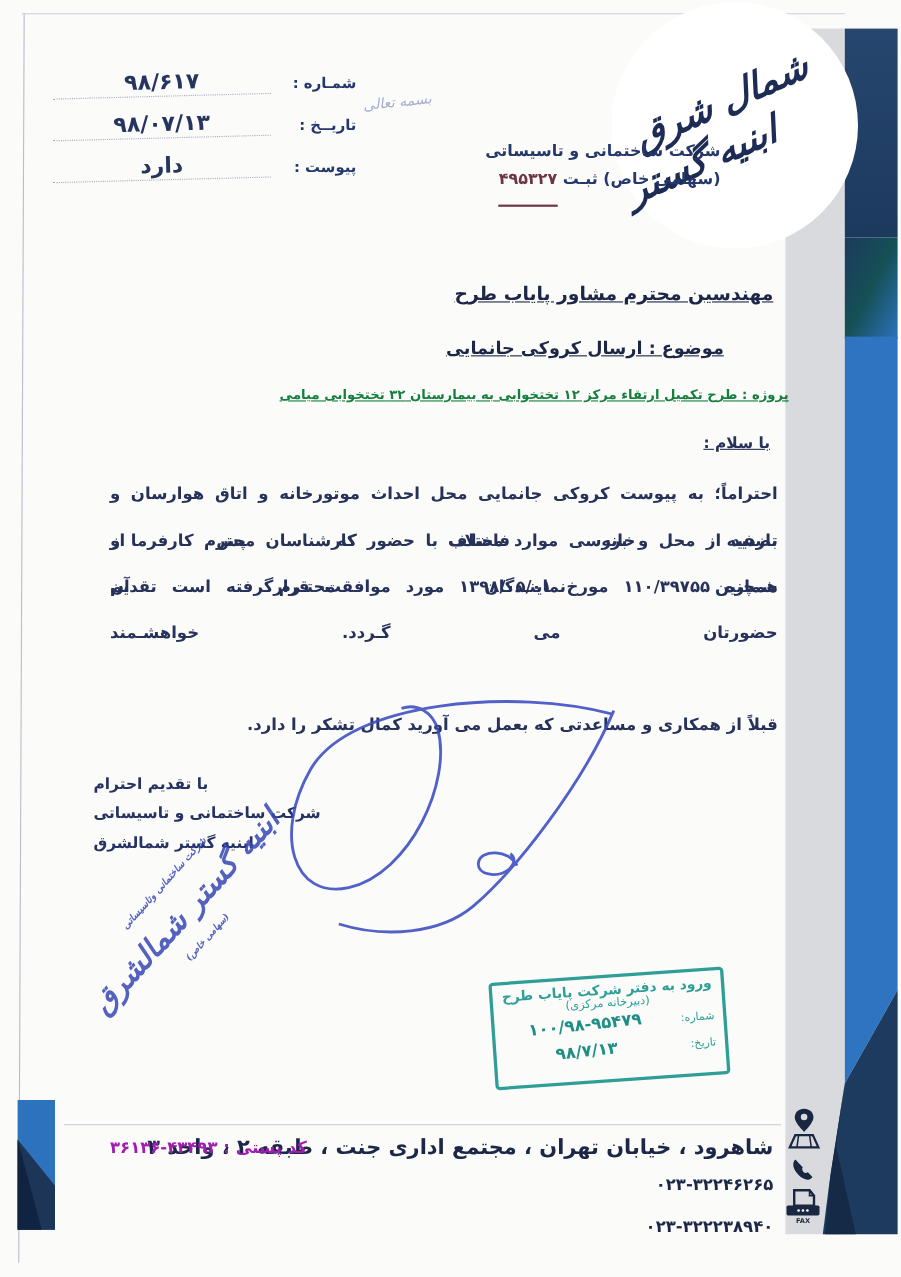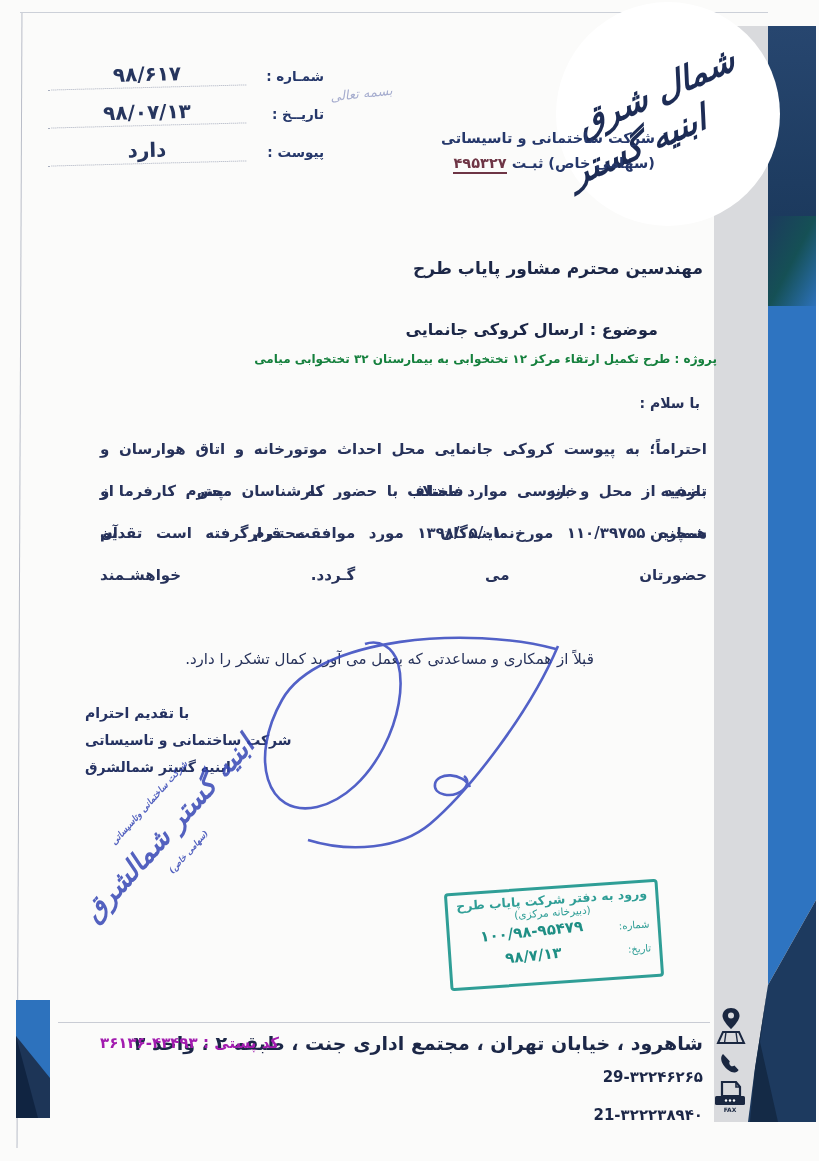--- a/index.html
+++ b/index.html
@@ -31,35 +31,35 @@
     transform:rotate(-1.5deg);padding-bottom:1px;direction:ltr;}
   .ref-label{width:78px;text-align:right;font-size:13.5px;font-weight:bold;color:#26386b;
     direction:rtl;padding-right:6px;padding-bottom:4px;}
 
   .bismillah{left:330px;top:86px;font-size:13px;font-style:italic;color:#8a93c0;opacity:.75;
     transform:rotate(-6deg);z-index:4;}
 
   .co-head{right:164px;top:130px;text-align:right;direction:rtl;z-index:4;color:#26386b;}
   .co-head .l1{font-size:14.5px;font-weight:bold;margin-bottom:9px;}
   .co-head .l2{font-size:14.5px;font-weight:bold;}
-  .co-head .reg-num{color:#6e3545;border-bottom:2px solid #6e3545;padding-bottom:1px;direction:ltr;unicode-bidi:isolate;}
-
-  
-  .rtl{direction:rtl;}
+  .co-head .reg-num{color:#6e3545;border-bottom:2px solid #6e3545;padding-bottom:15px;direction:ltr;unicode-bidi:isolate;}
+
+  
+  .rtl{direction:rtl;text-decoration:underline;}
   .recipient{right:116px;top:258px;font-size:17px;font-weight:bold;z-index:4;color:#1c2747;}
-  .subject{right:161px;top:307px;font-size:16px;font-weight:bold;z-index:4;color:#1c2747;margin-top:13px;}
+  .subject{right:161px;top:307px;font-size:16px;font-weight:bold;z-index:4;color:#1c2747;}
   .project{right:102px;top:352px;font-size:12px;font-weight:bold;z-index:4;color:#15803d;}
   .salutation{right:119px;top:395px;font-size:14px;font-weight:bold;z-index:4;color:#27325a;}
 
   .body-par{right:112px;left:60px;top:428px;z-index:4;direction:rtl;}
   .bline{font-size:15px;font-weight:bold;color:#27325a;line-height:42px;height:42px;
     text-align:justify;text-align-last:justify;white-space:normal;margin-left:40px;}
   .bline.short{text-align-last:right;}
-  .closing{right:112px;left:72px;top:638px;z-index:4;direction:rtl;text-align:center;
-    font-size:15px;font-weight:normal;color:#27325a;line-height:42px;}
+  .closing{right:112px;left:72px;top:638px;z-index:4;direction:rtl;text-align:right;
+    font-size:15px;font-weight:bold;color:#27325a;line-height:42px;}
 
   
   .sig-block{left:85px;top:700px;width:210px;text-align:left;direction:rtl;z-index:4;}
   .sig-block div{font-size:14px;font-weight:bold;color:#253262;line-height:27px;}
 
   .ink-svg{left:0;top:0;width:819px;height:1161px;z-index:5;pointer-events:none;}
   .ink-svg text{font-family:"DejaVu Serif","Liberation Serif",serif;font-style:italic;font-weight:bold;}
 
   
   .rstamp{left:447px;top:886px;width:214px;height:98px;z-index:4;
@@ -194,22 +194,22 @@
     <span class="sval">۹۸/۷/۱۳</span>
   </div>
 </div>
 
 <div class="abs foot-divider"></div>
 <div class="abs foot-address">شاهرود ، خیابان تهران ، مجتمع اداری جنت ، طبقه ۲ ، واحد ۳</div>
 <div class="abs foot-postal">
   <span>کد پستی :</span>
   <span class="ltr">۳۶۱۳۶-۴۳۴۹۳</span>
 </div>
-<div class="abs foot-phone ltr">29-۳۲۲۴۶۲۶۵</div>
-<div class="abs foot-fax ltr">21-۳۲۲۲۳۸۹۴۰</div>
+<div class="abs foot-phone ltr">۰۲۳-۳۲۲۴۶۲۶۵</div>
+<div class="abs foot-fax ltr">۰۲۳-۳۲۲۲۳۸۹۴۰</div>
 
 <div class="abs icon" style="left:714px;top:1006px;">
   <svg width="34" height="40" viewBox="0 0 34 40" xmlns="http://www.w3.org/2000/svg">
     <path d="M17 2 C12 2 8.5 5.5 8.5 10 C8.5 15 17 23 17 23 C17 23 25.5 15 25.5 10 C25.5 5.5 22 2 17 2 Z" fill="#1a2740"></path>
     <circle cx="17" cy="9.5" r="3" fill="#d9dadd"></circle>
     <path d="M4 37 L9 26 L25 26 L30 37 Z" fill="none" stroke="#1a2740" stroke-width="2"></path>
     <path d="M12 26 L10.5 37 M22 26 L23.5 37" stroke="#1a2740" stroke-width="1.4"></path>
   </svg>
 </div>
 <div class="abs icon" style="left:718px;top:1052px;">

